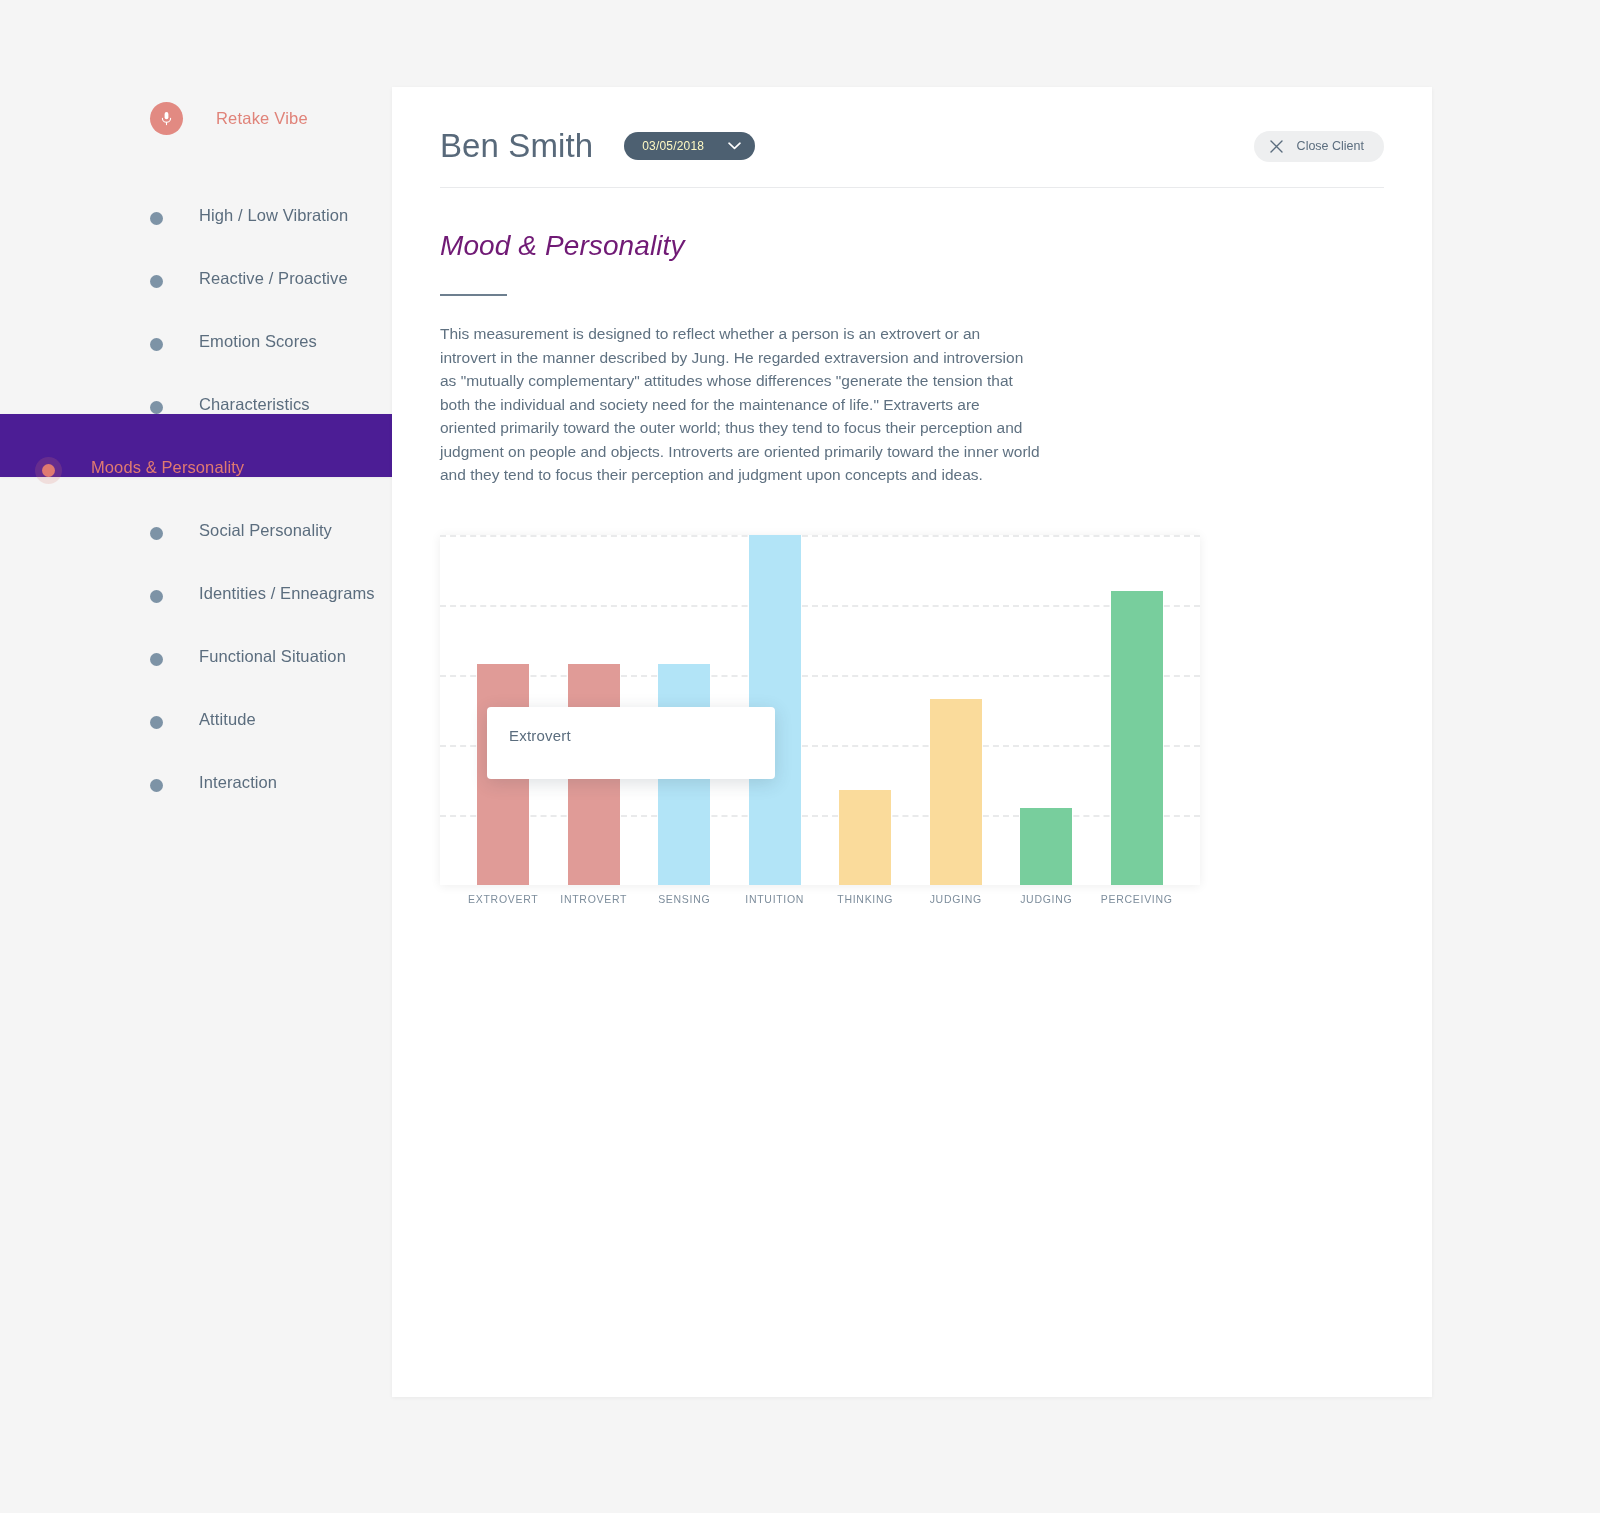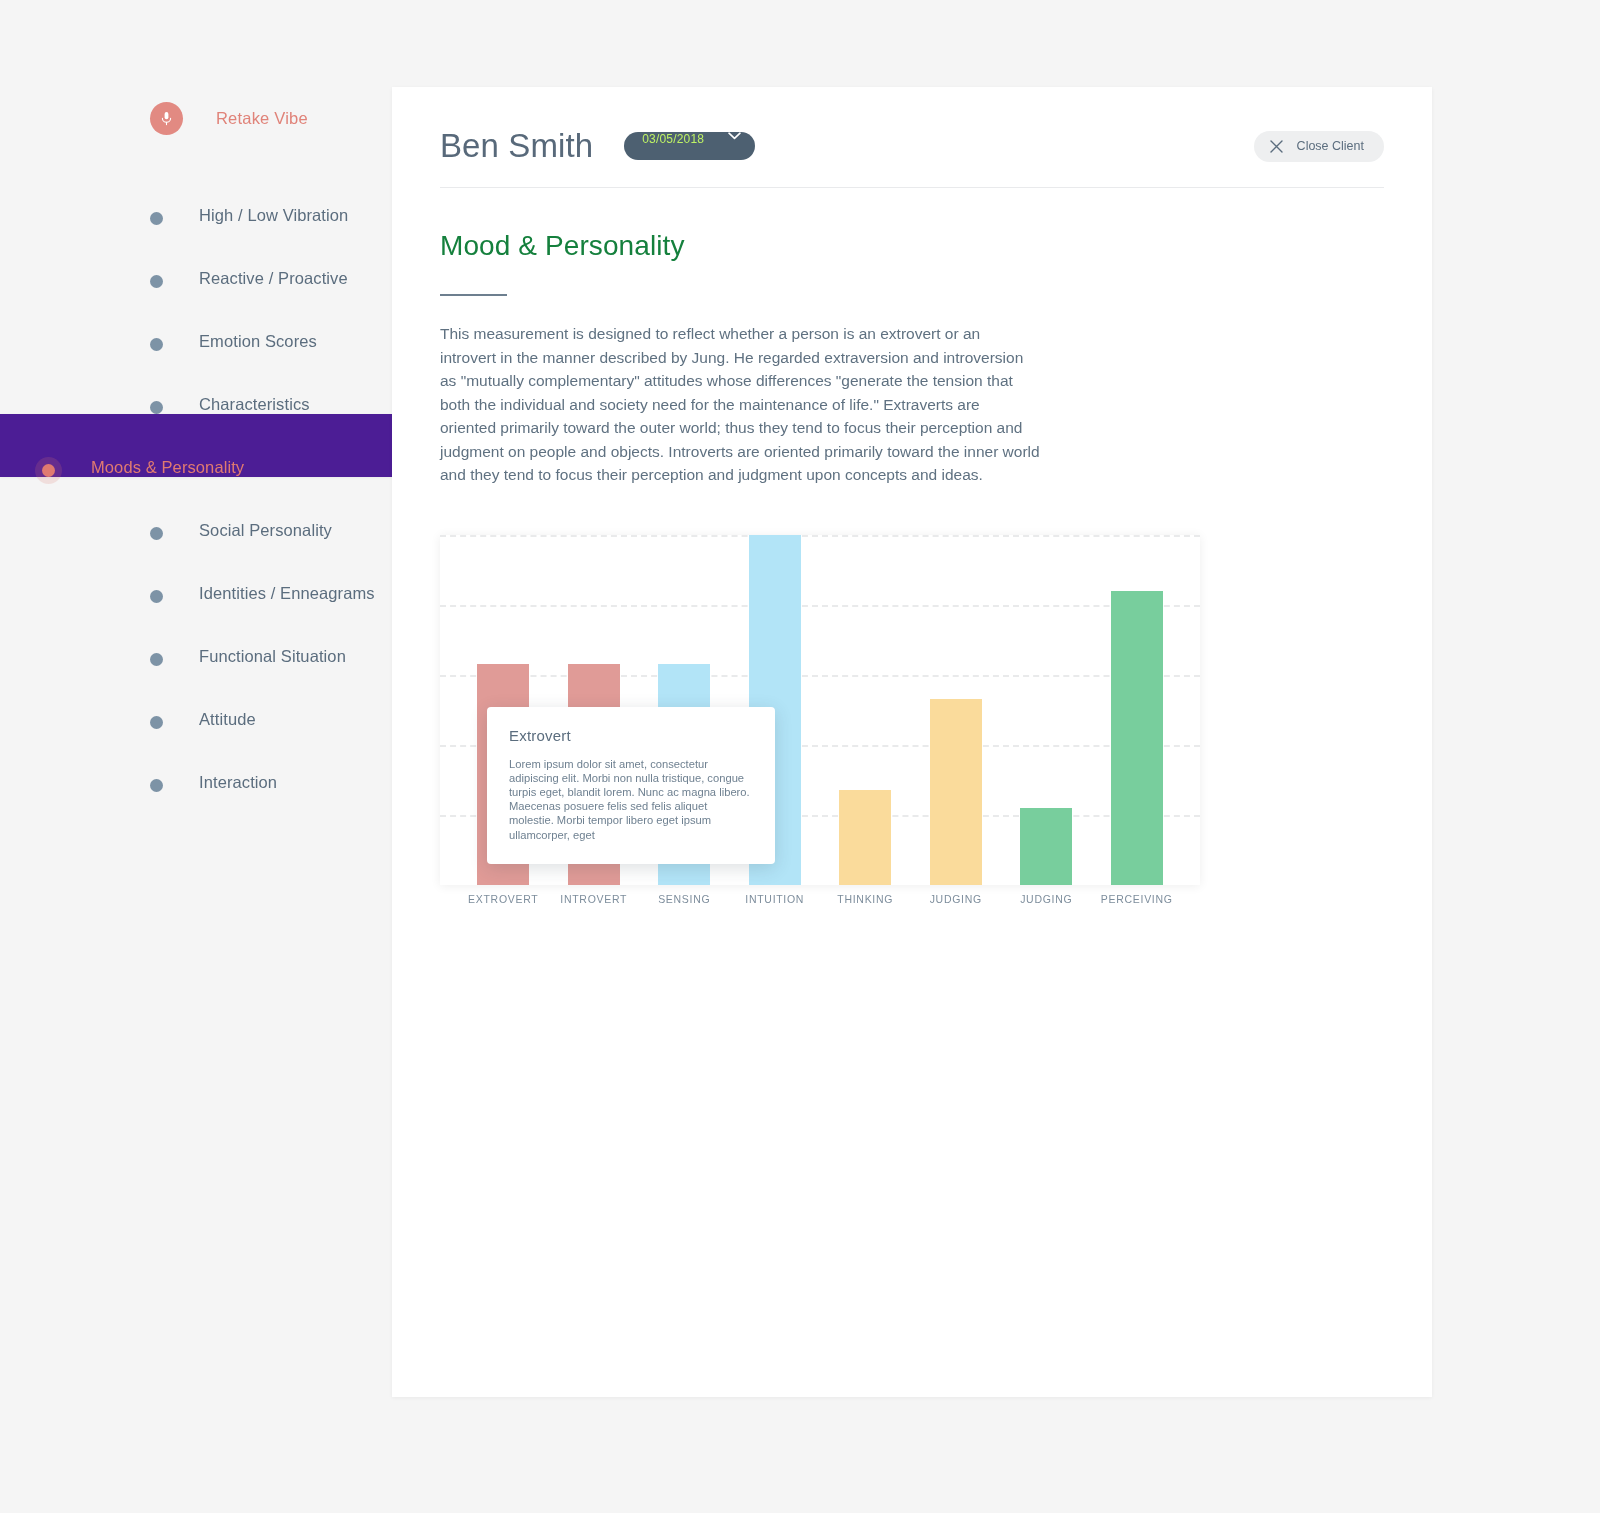--- a/index.html
+++ b/index.html
@@ -87,24 +87,24 @@
   }
   .client-name {
     font-size: 33px;
     font-weight: 400;
     color: #58697a;
     letter-spacing: .1px;
   }
   .date-pill {
     margin-left: 31px;
     background: #4d6071;
-    color: #bef264;
+    color: #fef9c3;
     border-radius: 16px;
     height: 28px;
-    display: flex; 
+    display: flex; align-items: center;
     padding: 0 14px 0 18px;
     font-size: 12px;
     cursor: pointer;
     letter-spacing: .2px;
   }
   .date-pill .chev { margin-left: 24px; display:flex; }
   .spacer { flex: 1 1 auto; }
   .close-client {
     display: flex; align-items: center;
     background: #eeeff0;
@@ -118,23 +118,24 @@
   .close-client .x { margin-right: 14px; display:flex; }
   .divider {
     margin: 12px 48px 0 48px;
     height: 1px;
     background: #e9eaec;
   }
 
   .content { padding: 42px 48px 0 48px; }
   .section-title {
     font-size: 28px;
-    color: #15803d;
+    color: #701a75;
     font-weight: 400;
     letter-spacing: .1px;
+    font-style: italic;
   }
   .rule {
     width: 67px; height: 2px;
     background: #6d7f8f;
     margin: 32px 0 26px 0;
   }
   .body-copy {
     font-size: 15.5px;
     line-height: 23.5px;
     color: #5f7181;
@@ -348,19 +349,18 @@
             <div class="axis-label">SENSING</div>
             <div class="axis-label">INTUITION</div>
             <div class="axis-label">THINKING</div>
             <div class="axis-label">JUDGING</div>
             <div class="axis-label">JUDGING</div>
             <div class="axis-label">PERCEIVING</div>
           </div>
 
         <div class="tooltip">
           <div class="tooltip-title">Extrovert</div>
-          <div class="tooltip-body">Lorem ipsum dolor sit amet, consectetur adipiscing elit. Morbi non nulla tristique, congue turpis eget, blandit lorem. Nunc ac magna libero. Maecenas posuere felis sed felis aliquet molestie. Morbi tempor libero eget ipsum ullamcorper, eget</div>
         </div>
       </div>
     </div>
 
   </main>
 </div>
 
 </body></html>

